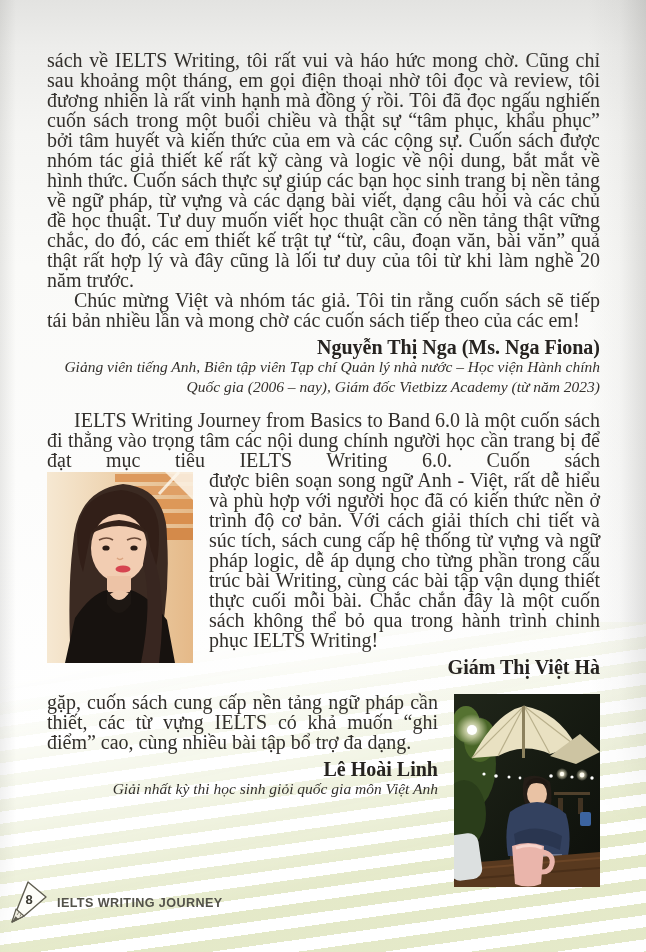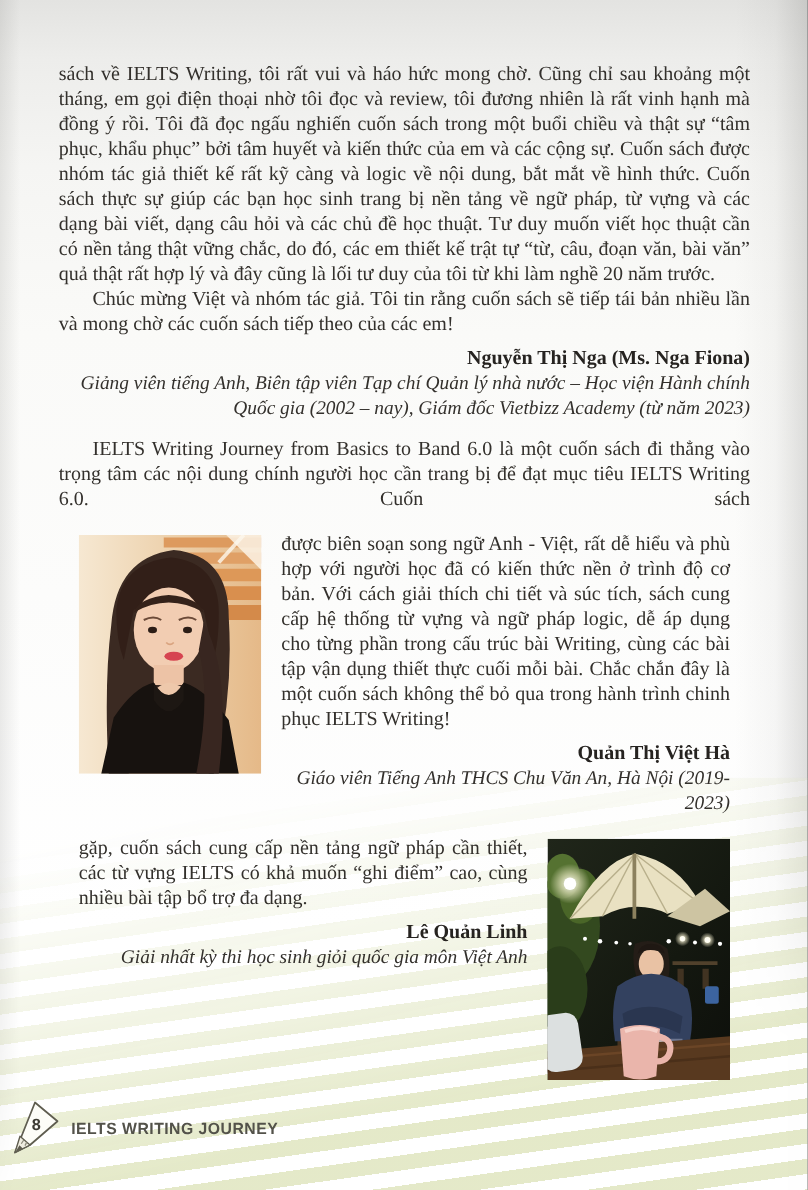--- a/index.html
+++ b/index.html
@@ -19,35 +19,35 @@
   .stripes{
     position:absolute;left:-40px;right:-40px;bottom:-30px;height:360px;
     background:repeating-linear-gradient(-8deg,
       rgba(227,232,198,0.95) 0px, rgba(227,232,198,0.95) 12px,
       rgba(255,255,255,0.95) 12px, rgba(255,255,255,0.95) 24px);
     -webkit-mask-image:linear-gradient(168deg, transparent 14%, rgba(0,0,0,.45) 42%, #000 68%);
     mask-image:linear-gradient(168deg, transparent 14%, rgba(0,0,0,.45) 42%, #000 68%);
   }
   .content{position:relative;z-index:2;padding:50px 46px 0 47px;}
   p.para{
-    margin:0;font-size:16px;line-height:20px;text-align:justify;
+    margin:0;font-size:20px;line-height:20px;text-align:justify;
   }
   p.para.indent{text-indent:27px;}
   p.para.fill-last{text-align-last:justify;}
   .closing{margin-top:17px;}
   .sig-name{
-    margin-top:7px;font-weight:bold;font-size:16px;line-height:20px;
+    margin-top:7px;font-weight:bold;font-size:20px;line-height:20px;
     text-align:right;color:#262320;
   }
   .sig-title{
     font-style:italic;font-size:15.5px;line-height:20px;text-align:right;color:#33302c;
   }
   .review2{margin-top:13px;}
   .review3{clear:both;margin-top:15px;}
-  .wrap{margin:16px;}
+  .wrap{margin:0;}
   .photo{display:block;}
   .photo-left{float:left;width:146px;height:191px;margin:2px 16px 8px 0;}
   .photo-right{float:right;width:146px;height:193px;margin:2px 0 6px 16px;}
   .footer{
     position:absolute;left:7px;bottom:27px;z-index:3;
     display:flex;align-items:center;gap:8px;
     font-family:"Liberation Sans","DejaVu Sans",sans-serif;
   }
   .page-num-icon{width:42px;height:46px;}
   .footer-title{
@@ -62,21 +62,21 @@
 
   <div class="stripes"></div>
 
   <div class="content">
 
     <p class="para">sách về IELTS Writing, tôi rất vui và háo hức mong chờ. Cũng chỉ sau khoảng một tháng, em gọi điện thoại nhờ tôi đọc và review, tôi đương nhiên là rất vinh hạnh mà đồng ý rồi. Tôi đã đọc ngấu nghiến cuốn sách trong một buổi chiều và thật sự “tâm phục, khẩu phục” bởi tâm huyết và kiến thức của em và các cộng sự. Cuốn sách được nhóm tác giả thiết kế rất kỹ càng và logic về nội dung, bắt mắt về hình thức. Cuốn sách thực sự giúp các bạn học sinh trang bị nền tảng về ngữ pháp, từ vựng và các dạng bài viết, dạng câu hỏi và các chủ đề học thuật. Tư duy muốn viết học thuật cần có nền tảng thật vững chắc, do đó, các em thiết kế trật tự “từ, câu, đoạn văn, bài văn” quả thật rất hợp lý và đây cũng là lối tư duy của tôi từ khi làm nghề 20 năm trước.</p>
 
     <p class="para indent closing">Chúc mừng Việt và nhóm tác giả. Tôi tin rằng cuốn sách sẽ tiếp tái bản nhiều lần và mong chờ các cuốn sách tiếp theo của các em!</p>
 
     <div class="sig-name">Nguyễn Thị Nga (Ms. Nga Fiona)</div>
-    <div class="sig-title">Giảng viên tiếng Anh, Biên tập viên Tạp chí Quản lý nhà nước – Học viện Hành chính Quốc gia (2002 – nay), Giám đốc Vietbizz Academy (từ năm 2023)</div>
+    <div class="sig-title">Giảng viên tiếng Anh, Biên tập viên Tạp chí Quản lý nhà nước – Học viện Hành chính Quốc gia (2006 – nay), Giám đốc Vietbizz Academy (từ năm 2023)</div>
 
     <section class="review2">
       <p class="para indent fill-last">IELTS Writing Journey from Basics to Band 6.0 là một cuốn sách đi thẳng vào trọng tâm các nội dung chính người học cần trang bị để đạt mục tiêu IELTS Writing 6.0. Cuốn sách</p>
       <div class="wrap">
         <svg class="photo photo-left" viewBox="0 0 146 191" aria-hidden="true">
           <defs>
             <linearGradient id="p1bg" x1="0" y1="0" x2="1" y2="0">
               <stop offset="0" stop-color="#f6e8d2"></stop>
                 <stop offset="0.55" stop-color="#eccfa9"></stop>
                 <stop offset="1" stop-color="#e5b988"></stop>
@@ -109,22 +109,21 @@
 
           <path d="M60,104 h24 v16 h-24 z" fill="#edc3a6"></path>
           <path d="M40,152 Q58,120 72,118 Q90,120 104,150 L104,191 L40,191 Z" fill="#eec8ab"></path>
 
           <path d="M18,191 L28,146 Q44,122 60,118 Q72,140 84,118 Q102,124 120,148 L128,191 Z" fill="#17120f"></path>
           <path d="M60,118 Q72,138 84,118 L84,132 Q72,150 60,132 Z" fill="#1d1713"></path>
 
           <path d="M100,70 Q122,110 112,191 L94,191 Q106,130 96,92 Z" fill="#382620"></path>
         </svg>
         <p class="para">được biên soạn song ngữ Anh - Việt, rất dễ hiểu và phù hợp với người học đã có kiến thức nền ở trình độ cơ bản. Với cách giải thích chi tiết và súc tích, sách cung cấp hệ thống từ vựng và ngữ pháp logic, dễ áp dụng cho từng phần trong cấu trúc bài Writing, cùng các bài tập vận dụng thiết thực cuối mỗi bài. Chắc chắn đây là một cuốn sách không thể bỏ qua trong hành trình chinh phục IELTS Writing!</p>
-        <div class="sig-name">Quản Thị Việt Hà</div>
-        <div class="sig-title">Giáo viên Tiếng Anh THCS Chu Văn An, Hà Nội (2019-2023)</div>
+        <div class="sig-name">Giám Thị Việt Hà</div>
       </div>
     </section>
 
     <section class="review3">
       <div class="wrap">
         <svg class="photo photo-right" viewBox="0 0 146 193" aria-hidden="true">
           <defs>
             <linearGradient id="p2bg" x1="0" y1="0" x2="1" y2="1">
               <stop offset="0" stop-color="#20261a"></stop>
                 <stop offset="0.6" stop-color="#141810"></stop>
@@ -187,21 +186,21 @@
           <path d="M0,176 L146,164" stroke="#6b4526" stroke-width="2"></path>
           <path d="M0,186 L146,174" stroke="#4a2f19" stroke-width="2"></path>
 
           <rect x="-6" y="140" width="32" height="46" rx="10" fill="#dce0e0" transform="rotate(-8 10 160)"></rect>
 
           <path d="M58,152 q16,-6 32,0 l-3,38 q-13,5 -26,0 Z" fill="#eab5ab"></path>
           <path d="M88,158 q12,2 10,12 q-2,9 -12,8" stroke="#eab5ab" stroke-width="5" fill="none"></path>
           <path d="M62,154 q14,-5 26,0" stroke="#f6d4cc" stroke-width="3" fill="none"></path>
         </svg>
         <p class="para">gặp, cuốn sách cung cấp nền tảng ngữ pháp cần thiết, các từ vựng IELTS có khả muốn “ghi điểm” cao, cùng nhiều bài tập bổ trợ đa dạng.</p>
-        <div class="sig-name">Lê Quản Linh</div>
+        <div class="sig-name">Lê Hoài Linh</div>
         <div class="sig-title">Giải nhất kỳ thi học sinh giỏi quốc gia môn Việt Anh</div>
       </div>
     </section>
 
   </div>
 
   <div class="footer">
     <svg class="page-num-icon" viewBox="0 0 42 46" aria-hidden="true">
       <path d="M21,3 L39,18 L17,37 L5,43 Z" fill="#fdfdf8" stroke="#5f5d50" stroke-width="1.4" stroke-linejoin="round"></path>
       <path d="M17,37 L9,30 L5,43 Z" fill="#efede1" stroke="#5f5d50" stroke-width="1.1" stroke-linejoin="round"></path>

